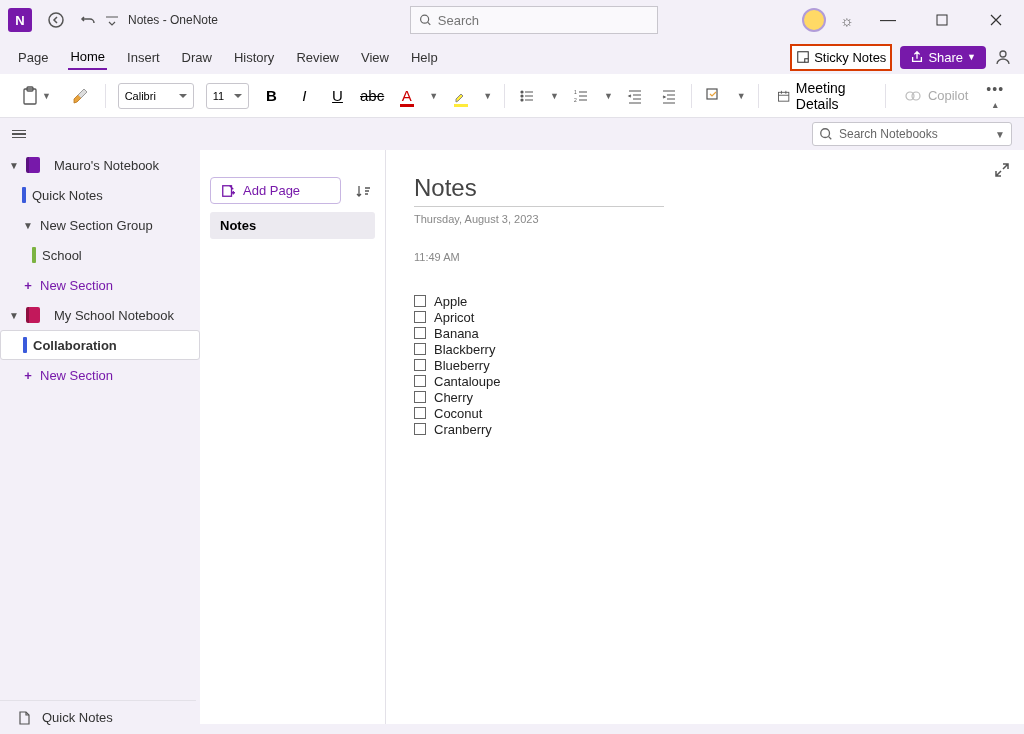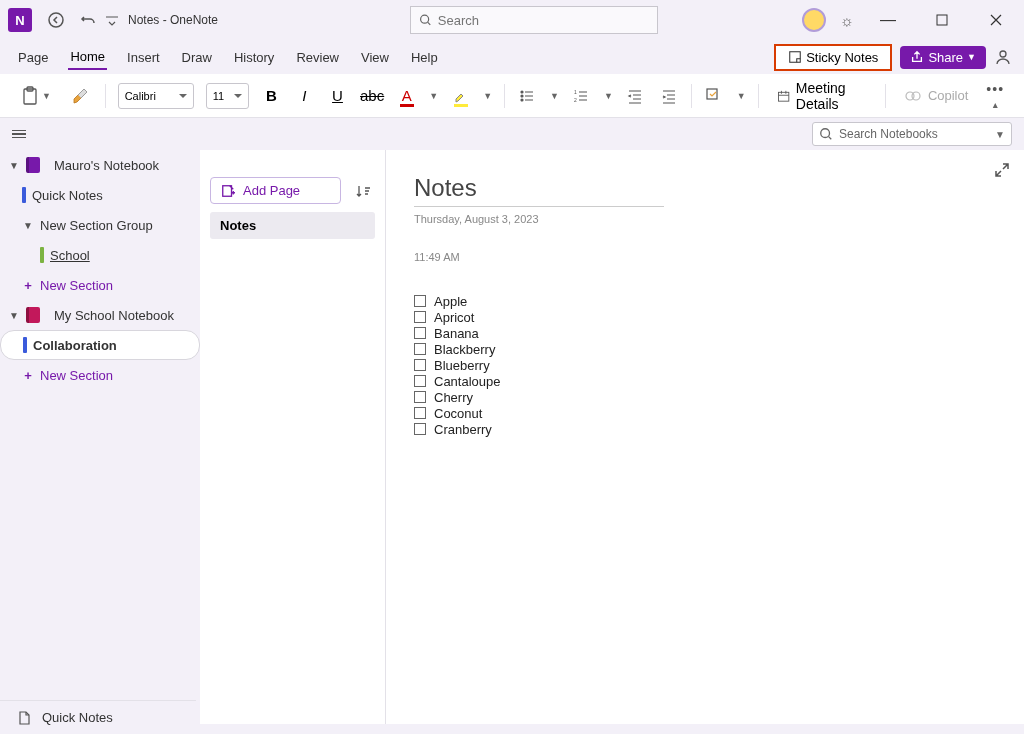--- a/index.html
+++ b/index.html
@@ -15,21 +15,21 @@
 .search-box input { border: none; background: transparent; outline: none; font-size: 13px; width: 100%; }
 .win-controls { margin-left: auto; display: flex; align-items: center; gap: 14px; }
 .avatar { width: 24px; height: 24px; border-radius: 50%; background: #ffd966; border: 2px solid #b19cd9; }
 .win-btn { width: 40px; height: 32px; display: flex; align-items: center; justify-content: center; color: #333; }
 
 
 .menubar { height: 34px; display: flex; align-items: center; padding: 0 16px; gap: 18px; position: relative; }
 .menu-item { font-size: 13px; color: #333; padding: 4px 2px; cursor: pointer; }
 .menu-item.active { color: #000; border-bottom: 2px solid #7719aa; font-weight: 500; }
 .menu-right { position: absolute; right: 12px; display: flex; align-items: center; gap: 8px; }
-.sticky-btn { border: 2px solid #d83b01; padding: 4px 12px; background: #fff; font-size: 13px; display: flex; align-items: center; gap: 4px; cursor: pointer; }
+.sticky-btn { border: 2px solid #d83b01; padding: 4px 4px; background: #fff; font-size: 13px; display: flex; align-items: center; gap: 4px; cursor: pointer; }
 .share-btn { background: #7719aa; color: #fff; border-radius: 4px; padding: 4px 10px; font-size: 13px; display: flex; align-items: center; gap: 4px; cursor: pointer; }
 
 
 .ribbon { height: 44px; background: #fff; border-bottom: 1px solid #e3e1e8; display: flex; align-items: center; padding: 0 16px; gap: 12px; position: relative; }
 .ribbon-btn { display: flex; align-items: center; gap: 2px; padding: 2px 4px; cursor: pointer; }
 .ribbon-sep { width: 1px; height: 24px; background: #e3e1e8; }
 .font-select { border: 1px solid #c8c6cd; border-radius: 3px; height: 26px; padding: 0 20px 0 6px; font-size: 11px; background: #fff; position: relative; display: flex; align-items: center; }
 .font-select.name { width: 92px; }
 .font-select.size { width: 48px; }
 .font-select::after { content: ""; position: absolute; right: 6px; top: 50%; border: 4px solid transparent; border-top-color: #666; transform: translateY(-2px); }
@@ -47,28 +47,28 @@
 .subbar { height: 32px; display: flex; align-items: center; padding: 0 12px; }
 .hamburger { width: 24px; display:flex; flex-direction:column; gap:2px; cursor:pointer; }
 .hamburger span { height:1.5px; background:#555; width:14px; }
 .search-nb { margin-left: auto; width: 200px; height: 24px; border: 1px solid #c8c6cd; background:#fff; border-radius:3px; display:flex; align-items:center; padding:0 6px; gap:6px; font-size:12px; color:#666; }
 .search-nb .chev { margin-left:auto; font-size:10px; }
 
 
 .main { display: flex; height: 574px; }
 .sidebar { width: 200px; background:#f3f0f8; }
 .nb-item { display:flex; align-items:center; height:30px; padding:0 8px; gap:6px; font-size:13px; color:#333; cursor:pointer; }
-.nb-item.selected { background:#fff; border:1px solid #d8d6dd; border-radius:14px; font-weight:600; }
+.nb-item.selected { background:#fff; border:1px solid #d8d6dd; border-radius:3px; font-weight:600; }
 .nb-book { width:14px; height:16px; border-radius:2px; }
 .nb-chev { font-size:10px; color:#555; width:12px; text-align:center; }
 .nb-section-bar { width:4px; height:16px; border-radius:1px; }
 .add-section { color:#7719aa; }
 .add-section .plus { color:#7719aa; font-weight:bold; width:12px; text-align:center; }
 .indent1 { padding-left: 22px; }
-.indent2 { padding-left: 40px; text-decoration: underline; }
+.indent2 { padding-left: 32px; }
 
 .pagelist { width: 186px; background:#fff; border-right:1px solid #e3e1e8; display:flex; flex-direction:column; padding:12px 10px; gap:8px; }
 .addpage-row { display:flex; align-items:center; gap:10px;margin-top:15px; }
 .addpage-btn { flex:1; border:1px solid #c8b6e2; border-radius:4px; padding:5px 10px; color:#7719aa; font-size:13px; display:flex; align-items:center; gap:8px; cursor:pointer; }
 .sort-btn { width:24px; height:24px; display:flex; align-items:center; justify-content:center; cursor:pointer; }
 .page-item { background:#eceaf0; border-radius:3px; padding:6px 10px; font-size:13px; font-weight:600; cursor:pointer; }
 
 .content { flex:1; background:#fff; position:relative; padding:18px 28px; }
 .expand-icon { position:absolute; right:14px; top:12px; cursor:pointer; }
 .note-title { font-size:24px; font-weight:400; color:#444; padding:6px 0 4px; border-bottom:1px solid #ccc; width:250px; }

